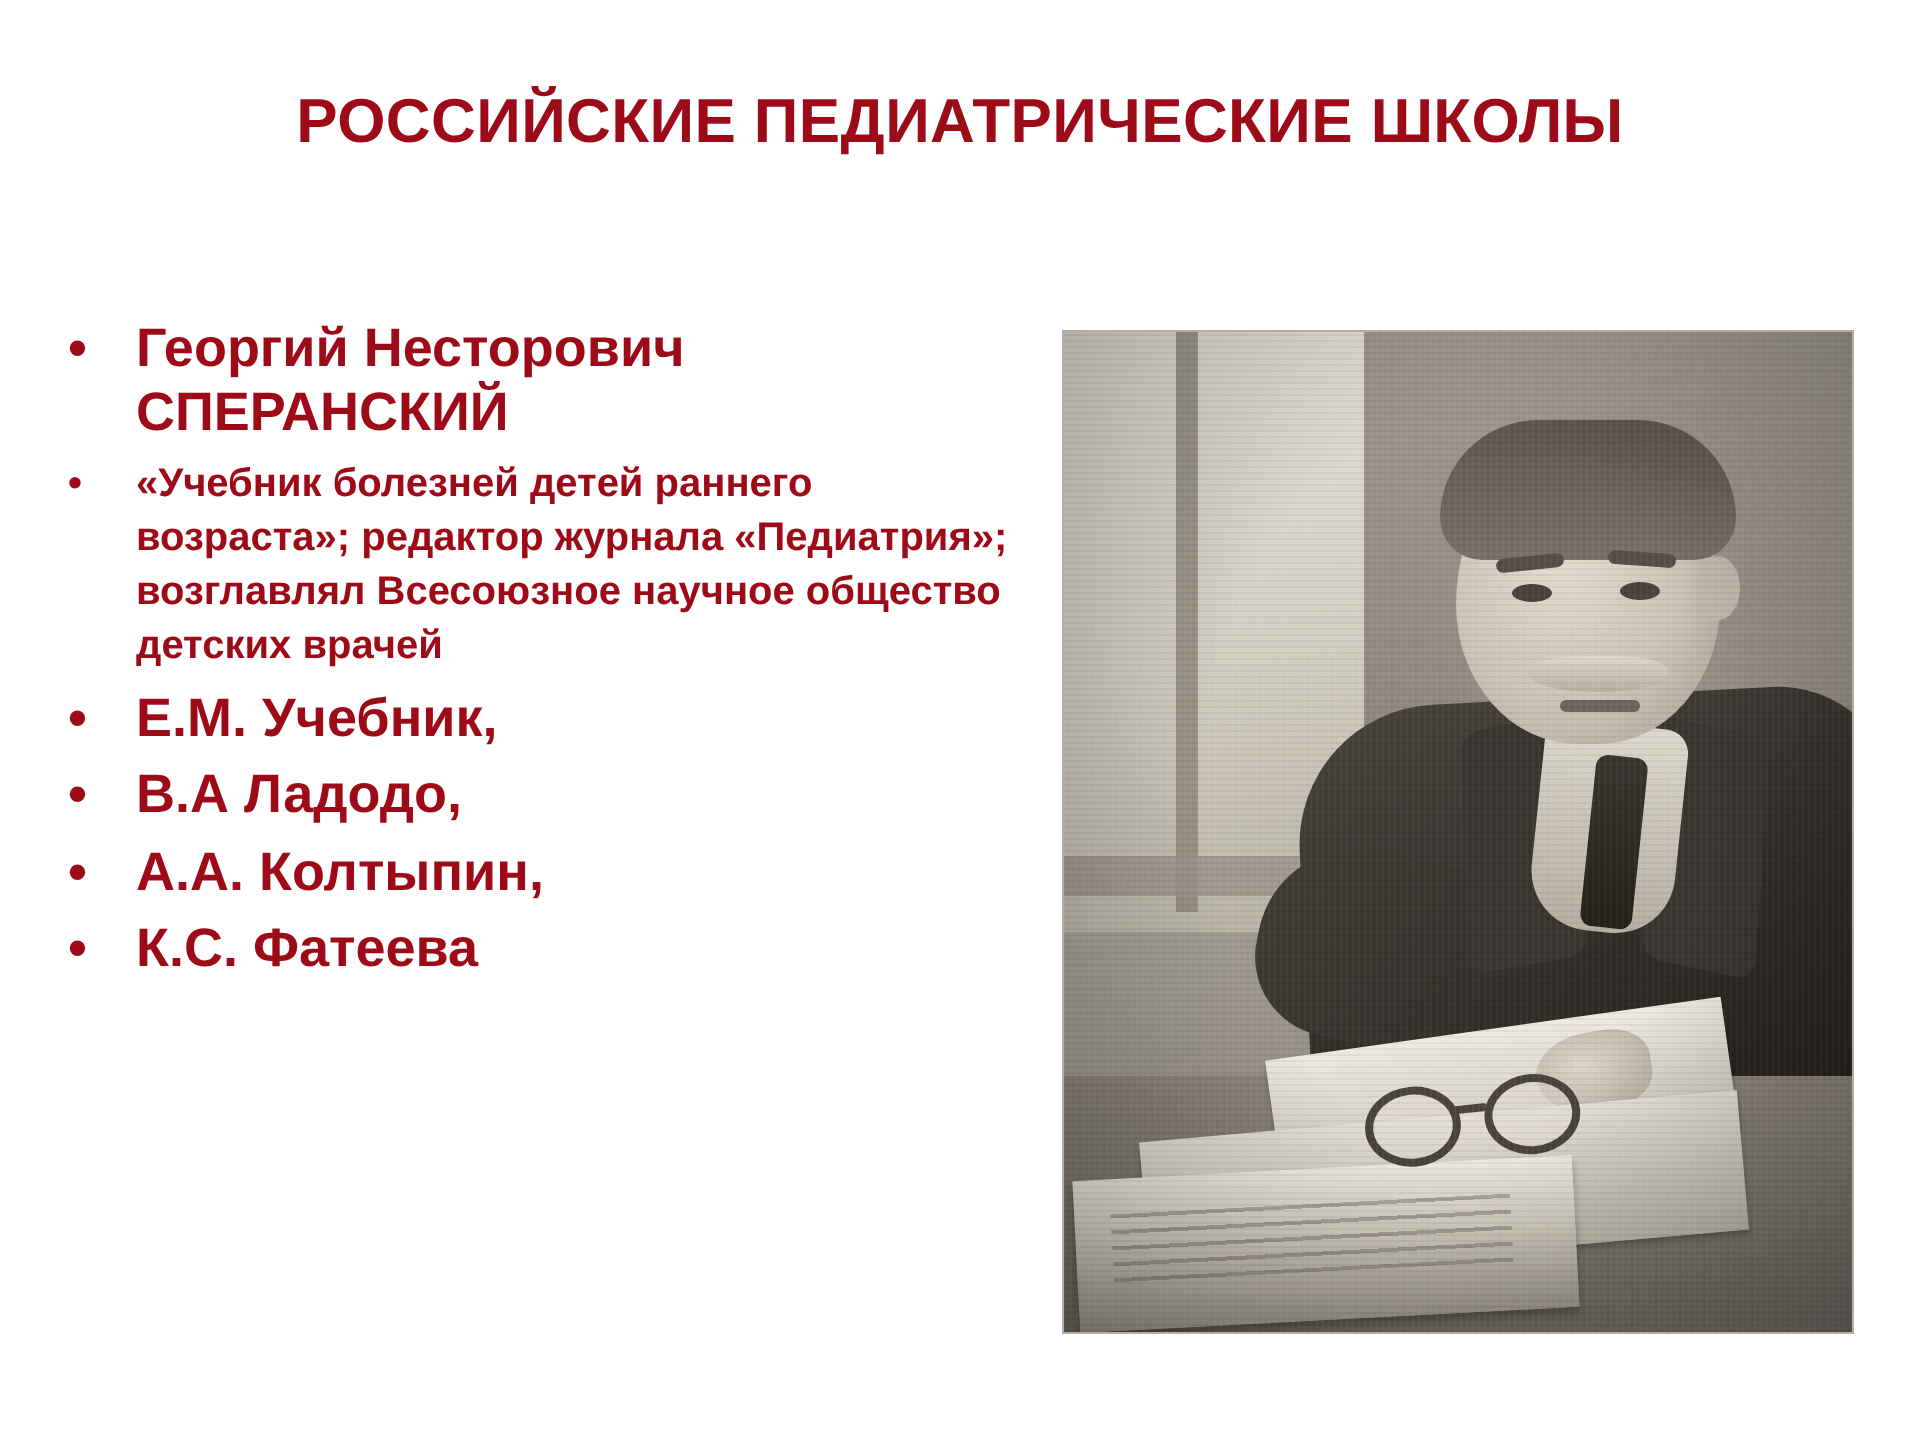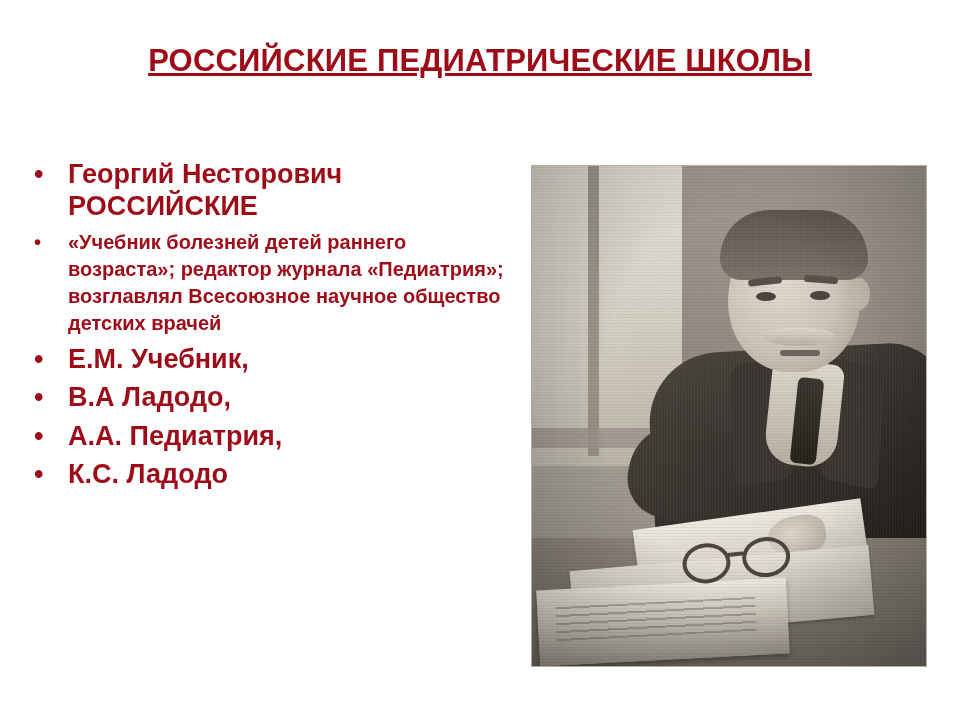--- a/index.html
+++ b/index.html
@@ -24,21 +24,20 @@
     position: absolute;
     top: 44px;
     left: 0;
     width: 960px;
     text-align: center;
     font-size: 31px;
     font-weight: bold;
     color: #9e0b18;
     letter-spacing: 0.2px;
     line-height: 1.1;
-    text-decoration: underline;
   }
   .content {
     position: absolute;
     top: 158px;
     left: 34px;
     width: 480px;
   }
   ul.bullets {
     list-style: none;
     margin: 0;
@@ -390,46 +389,46 @@
 
 <div class="slide">
 
   <div class="slide-title">РОССИЙСКИЕ ПЕДИАТРИЧЕСКИЕ ШКОЛЫ</div>
 
   <div class="content">
     <ul class="bullets">
 
       <li class="level-big">
         <span class="bullet-dot">•</span>
-        <span class="bullet-text">Георгий Несторович РОССИЙСКИЕ</span>
+        <span class="bullet-text">Георгий Несторович СПЕРАНСКИЙ</span>
       </li>
 
       <li class="level-small spaced">
         <span class="bullet-dot">•</span>
         <span class="bullet-text">«Учебник болезней детей раннего возраста»; редактор журнала «Педиатрия»; возглавлял Всесоюзное научное общество детских врачей</span>
       </li>
 
       <li class="level-big spaced">
         <span class="bullet-dot">•</span>
         <span class="bullet-text">Е.М. Учебник,</span>
       </li>
 
       <li class="level-big spaced">
         <span class="bullet-dot">•</span>
         <span class="bullet-text">В.А Ладодо,</span>
       </li>
 
       <li class="level-big spaced">
         <span class="bullet-dot">•</span>
-        <span class="bullet-text">А.А. Педиатрия,</span>
+        <span class="bullet-text">А.А. Колтыпин,</span>
       </li>
 
       <li class="level-big spaced">
         <span class="bullet-dot">•</span>
-        <span class="bullet-text">К.С. Ладодо</span>
+        <span class="bullet-text">К.С. Фатеева</span>
       </li>
 
     </ul>
   </div>
 
   <div class="photo-frame">
     <div class="photo-canvas"></div>
     <div class="ph-wall-right"></div>
     <div class="ph-window"></div>
     <div class="ph-window-bar"></div>

